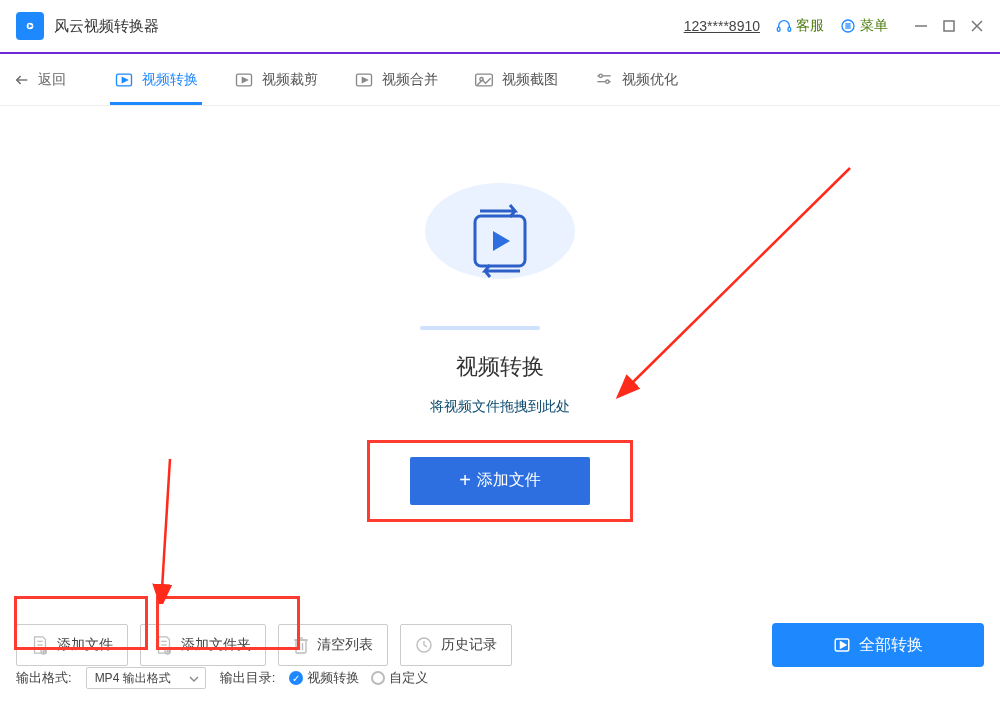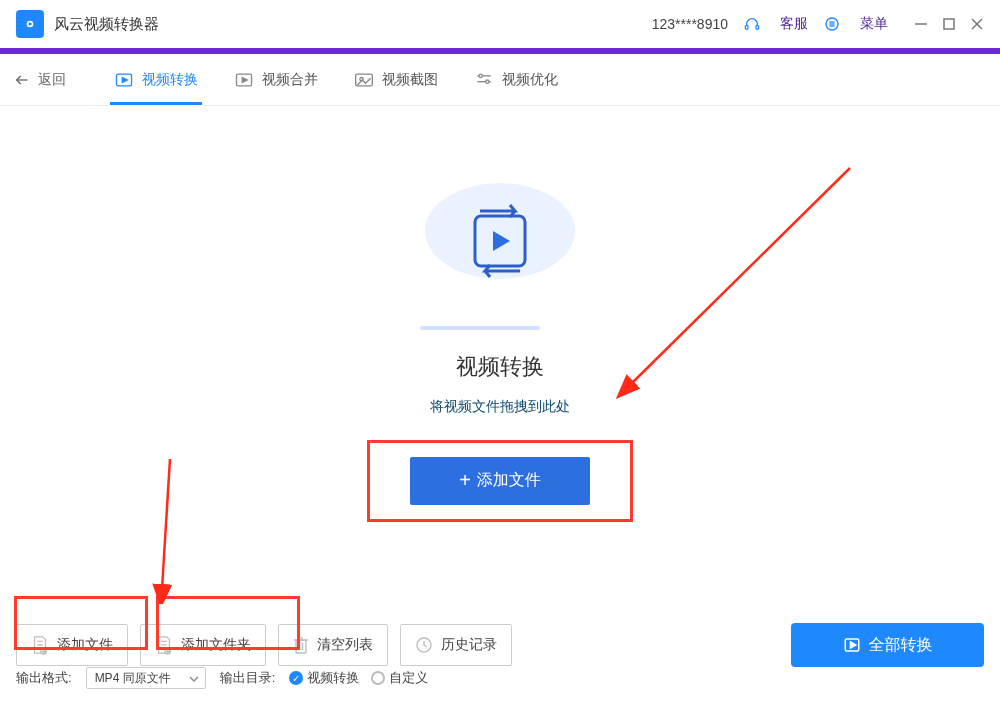--- a/index.html
+++ b/index.html
@@ -12,35 +12,35 @@
   position: relative;
   font-size: 14px;
   color: #333;
 }
 
 .titlebar {
   height: 54px;
   display: flex;
   align-items: center;
   padding: 0 16px;
-  border-bottom: 6px solid #6d28d9;
+  border-bottom: 2px solid #6d28d9;
 }
 .app-logo {
   width: 28px; height: 28px;
   background: #1e88ff;
   border-radius: 4px;
   display: flex; align-items: center; justify-content: center;
   margin-right: 10px;
 }
 .app-logo svg { width: 16px; height: 16px; }
 .app-title { font-size: 15px; color: #333; }
 .titlebar-spacer { flex: 1; }
 .titlebar-right { display: flex; align-items: center; gap: 16px; }
-.uid { color: #444; font-size: 14px; }
-.tb-item { display: flex; gap: 20px; color: #4c1d95; cursor: pointer; }
+.uid { color: #444; text-decoration: underline; font-size: 14px; }
+.tb-item { display: flex; gap: 4px; color: #4d7c0f; cursor: pointer; }
 .tb-icon { display: inline-flex; align-items: center; justify-content: center; }
 .win-controls { display: flex; gap: 14px; margin-left: 10px; }
 .win-btn { width: 14px; height: 14px; display: inline-flex; align-items: center; justify-content: center; color: #888; cursor: pointer; font-size: 16px; font-weight: 300;}
 
 
 .nav { height: 52px; display: flex; align-items: center; padding: 0 14px; border-bottom: 1px solid #eee; gap: 36px; }
 .nav-back { display: flex; align-items: center; gap: 8px; cursor: pointer; color: #666; margin-right: 12px;}
 .nav-item { display: flex; align-items: center; gap: 8px; cursor: pointer; color: #555; position: relative; height: 100%; }
 .nav-item.active { color: #1e88ff; }
 .nav-item.active::after {
@@ -64,21 +64,21 @@
 
 .bottom-bar { position: absolute; left: 0; right: 0; bottom: 0; padding: 0 16px 14px 16px; }
 .btn-row { display: flex; align-items: center; gap: 12px; }
 .sec-btn {
   height: 42px; padding: 0 14px; border: 1px solid #ccc; background:#fff; display: flex;
   align-items: center; gap: 8px; cursor: pointer; font-size: 14px; color:#444; border-radius: 2px;
 }
 .sec-btn svg { opacity: .55; }
 .btn-row .spacer { flex: 1; }
 .convert-btn {
-  height: 44px; width: 193px; background: #1e88ff; color: #fff; border:none; border-radius: 4px;
+  height: 44px; width: 212px; background: #1e88ff; color: #fff; border:none; border-radius: 4px;
   display: flex; align-items: center; justify-content: center; gap: 8px; font-size: 16px; cursor: pointer;
 }
 .settings-row { display: flex; align-items: center; gap: 14px; font-size: 13px; color:#444;}
 .dropdown {
   border: 1px solid #ccc; border-radius: 2px; height: 22px; padding: 0 6px 0 8px;
   display: inline-flex; align-items: center; gap: 8px; font-size: 12px; color:#444; min-width: 120px;
   justify-content: space-between;
 }
 .radio-group { display: flex; align-items: center; gap: 12px; }
 .radio { display: inline-flex; align-items: center; gap: 4px; }
@@ -163,20 +163,29 @@
     </span>
     <span>视频转换</span>
   </div>
   <div class="nav-item">
     <span class="ni-icon">
       <svg width="20" height="20" viewBox="0 0 24 24" fill="none" stroke="#888" stroke-width="1.6">
           <rect x="3" y="5" width="18" height="14" rx="2"></rect>
           <polygon points="10,9 16,12 10,15" fill="#888"></polygon>
         </svg>
     </span>
+    <span>视频裁剪</span>
+  </div>
+  <div class="nav-item">
+    <span class="ni-icon">
+      <svg width="20" height="20" viewBox="0 0 24 24" fill="none" stroke="#888" stroke-width="1.6">
+          <rect x="3" y="5" width="18" height="14" rx="2"></rect>
+          <polygon points="10,9 16,12 10,15" fill="#888"></polygon>
+        </svg>
+    </span>
     <span>视频合并</span>
   </div>
   <div class="nav-item">
     <span class="ni-icon">
       <svg width="20" height="18" viewBox="0 0 24 20" fill="none" stroke="#888" stroke-width="1.6">
           <rect x="2" y="3" width="20" height="14" rx="2"></rect>
           <circle cx="9" cy="9" r="2"></circle>
           <polyline points="4,16 10,10 14,14 20,8"></polyline>
         </svg>
     </span>
@@ -263,21 +272,21 @@
           <rect x="3" y="4" width="18" height="16" rx="2"></rect>
           <polygon points="10,8 17,12 10,16" fill="#fff"></polygon>
         </svg>
       <span>全部转换</span>
     </button>
   </div>
 
   <div class="settings-row">
     <span>输出格式:</span>
     <div class="dropdown">
-      <span>MP4 同原文件</span>
+      <span>MP4 输出格式</span>
       <span>
         <svg width="10" height="6" viewBox="0 0 10 6" fill="none" stroke="#888" stroke-width="1.4">
             <polyline points="1,1 5,5 9,1"></polyline>
           </svg>
       </span>
     </div>
     <span>输出目录:</span>
     <div class="radio-group">
       <label class="radio">
         <span class="radio-check">✓</span>

